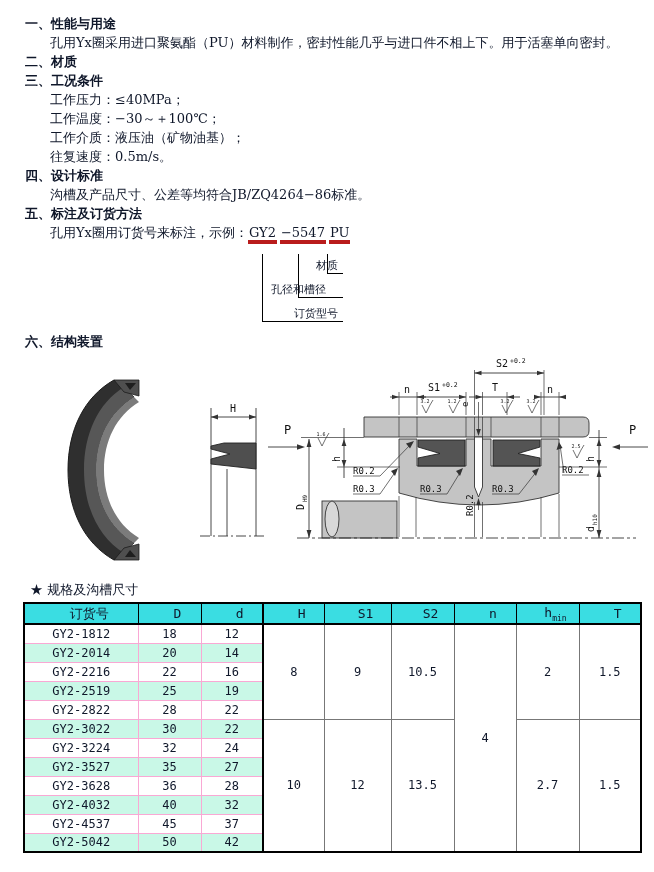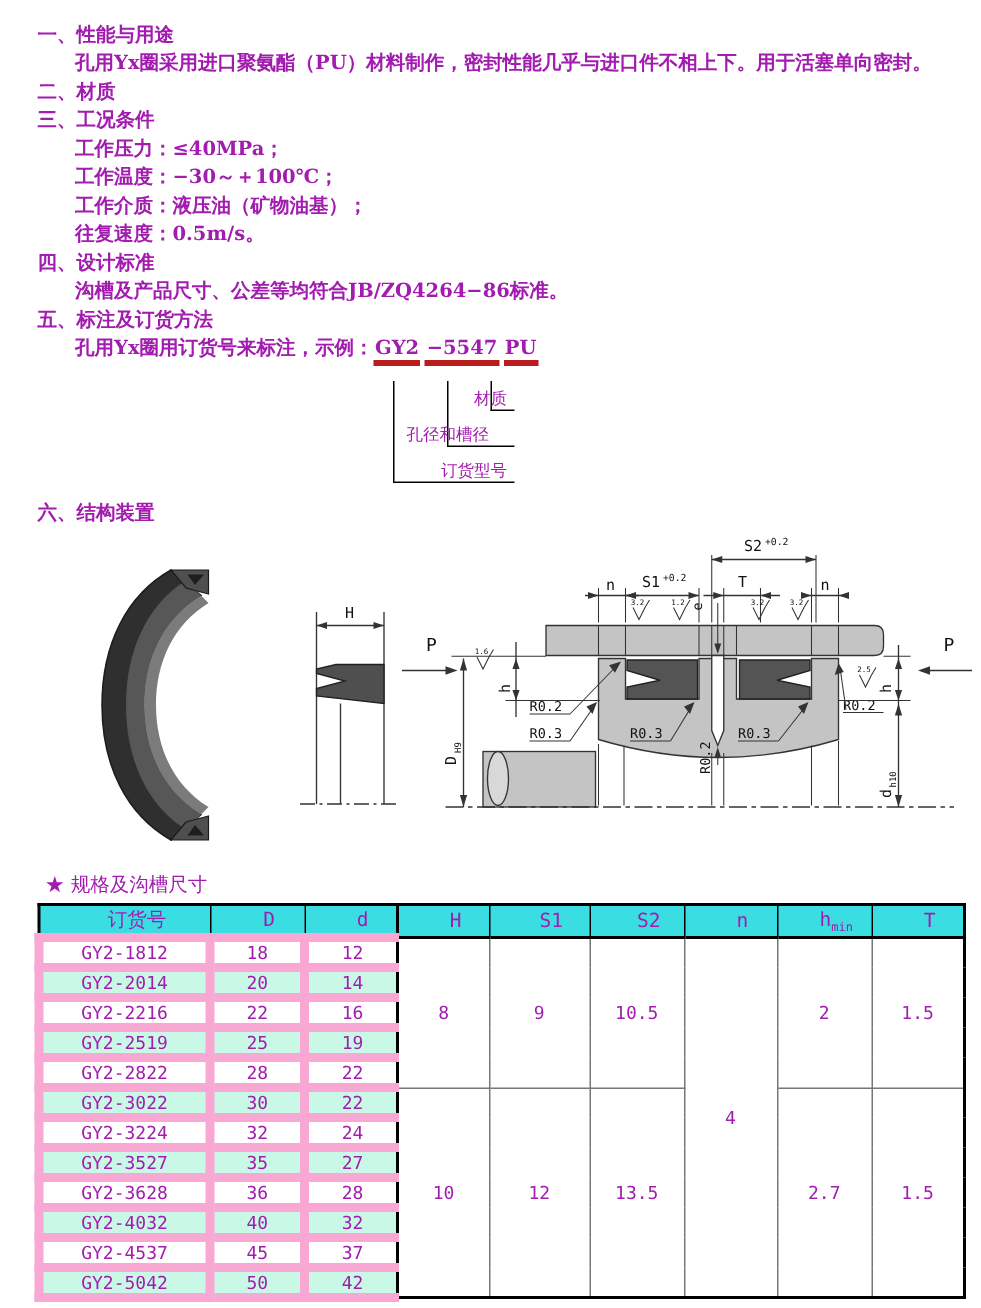--- a/index.html
+++ b/index.html
@@ -1,42 +1,42 @@
 <!DOCTYPE html>
 <html><head>
 <meta charset="utf-8">
 <style>
   * { margin:0; padding:0; box-sizing:border-box; }
   html,body { background:#fff; }
   .page {
     position:relative; width:654px; height:872px; background:#ffffff;
-    font-family:"DejaVu Serif","Liberation Serif",serif; color:#a21caf; overflow:hidden;
+    font-family:"DejaVu Serif","Liberation Serif",serif; color:#0f172a; overflow:hidden;
   }
   .sections { position:absolute; left:25px; top:14px; width:610px; font-size:13px; line-height:19px; }
   .sec-head { font-weight:bold; }
-  .sec-line { padding-left:25px;font-weight:bold; }
+  .sec-line { padding-left:25px; }
   .u { border-bottom:4px solid #b91c1c; margin-right:3px; padding:0 1px; }
   .callout-line { position:absolute; border-left:1px solid #000; border-bottom:1px solid #000; }
   .callout-label { position:absolute; width:110px; text-align:right; font-size:11px; line-height:17px; }
   .h6 { position:absolute; left:25px; top:333px; font-size:13px; font-weight:bold; }
   .star-caption { position:absolute; left:30px; top:581px; font-size:13px; }
   .diagram { position:absolute; left:54px; top:350px; width:600px; height:225px; }
   .diagram text { font-family:"DejaVu Sans Mono","Liberation Mono",monospace; fill:#111; stroke:none; }
 
   table.spec {
     position:absolute; left:23px; top:602px; border-collapse:collapse;
     border:2px solid #000; table-layout:fixed; text-align:center;
     font-family:"DejaVu Sans Mono","Liberation Mono",monospace; font-size:12px;
   }
   table.spec th {
     background:#3adde2; border:1px solid #000; border-bottom:2px solid #000;
     height:21px; font-weight:normal; font-size:13px;padding-left:16px;
   }
   table.spec td { border:1px solid #777; height:19px; }
-  table.spec td.b3 { border:6px solid #f9a8d4; }
+  table.spec td.b3 { border:1px solid #f9a8d4; }
   table.spec td.sep, table.spec th.sep { border-right:2px solid #000; }
   table.spec tr.alt td.b3 { background:#c9f8e7; }
   table.spec sub { font-size:8px; }
 </style>
 </head>
 <body>
 
 <div class="page">
 
   <div class="sections">

